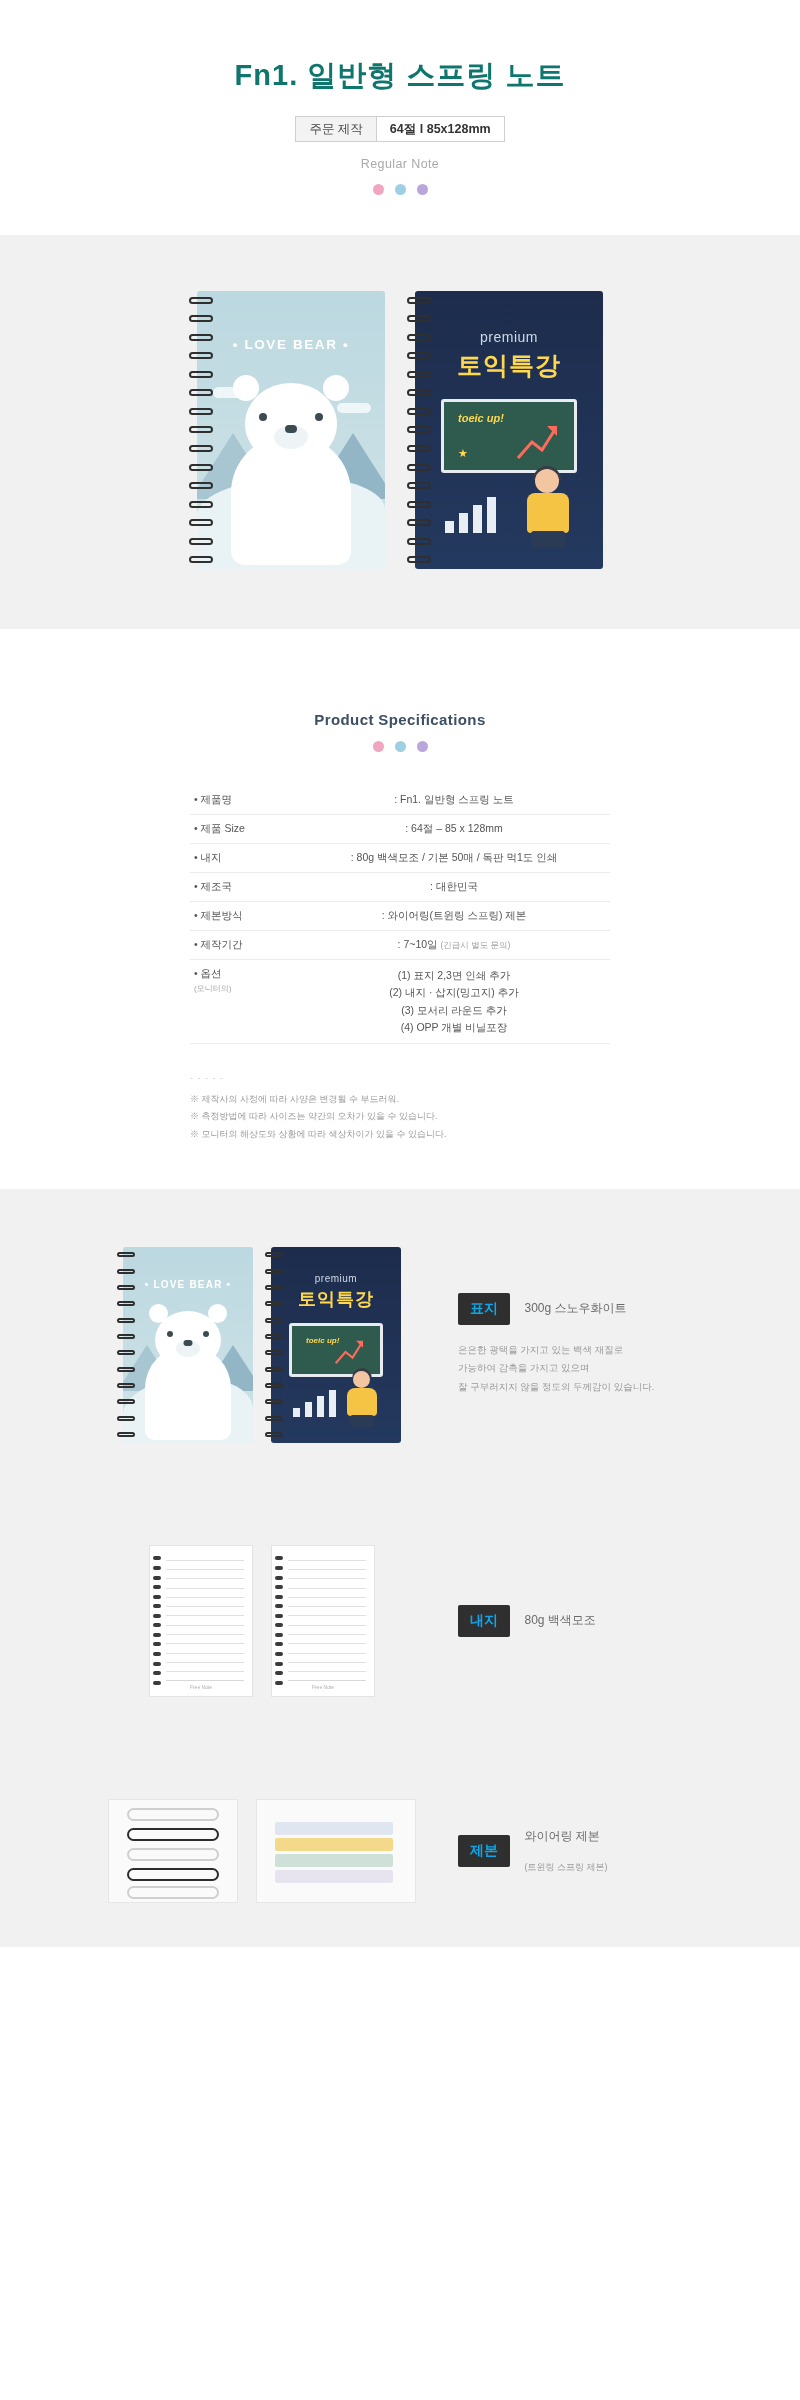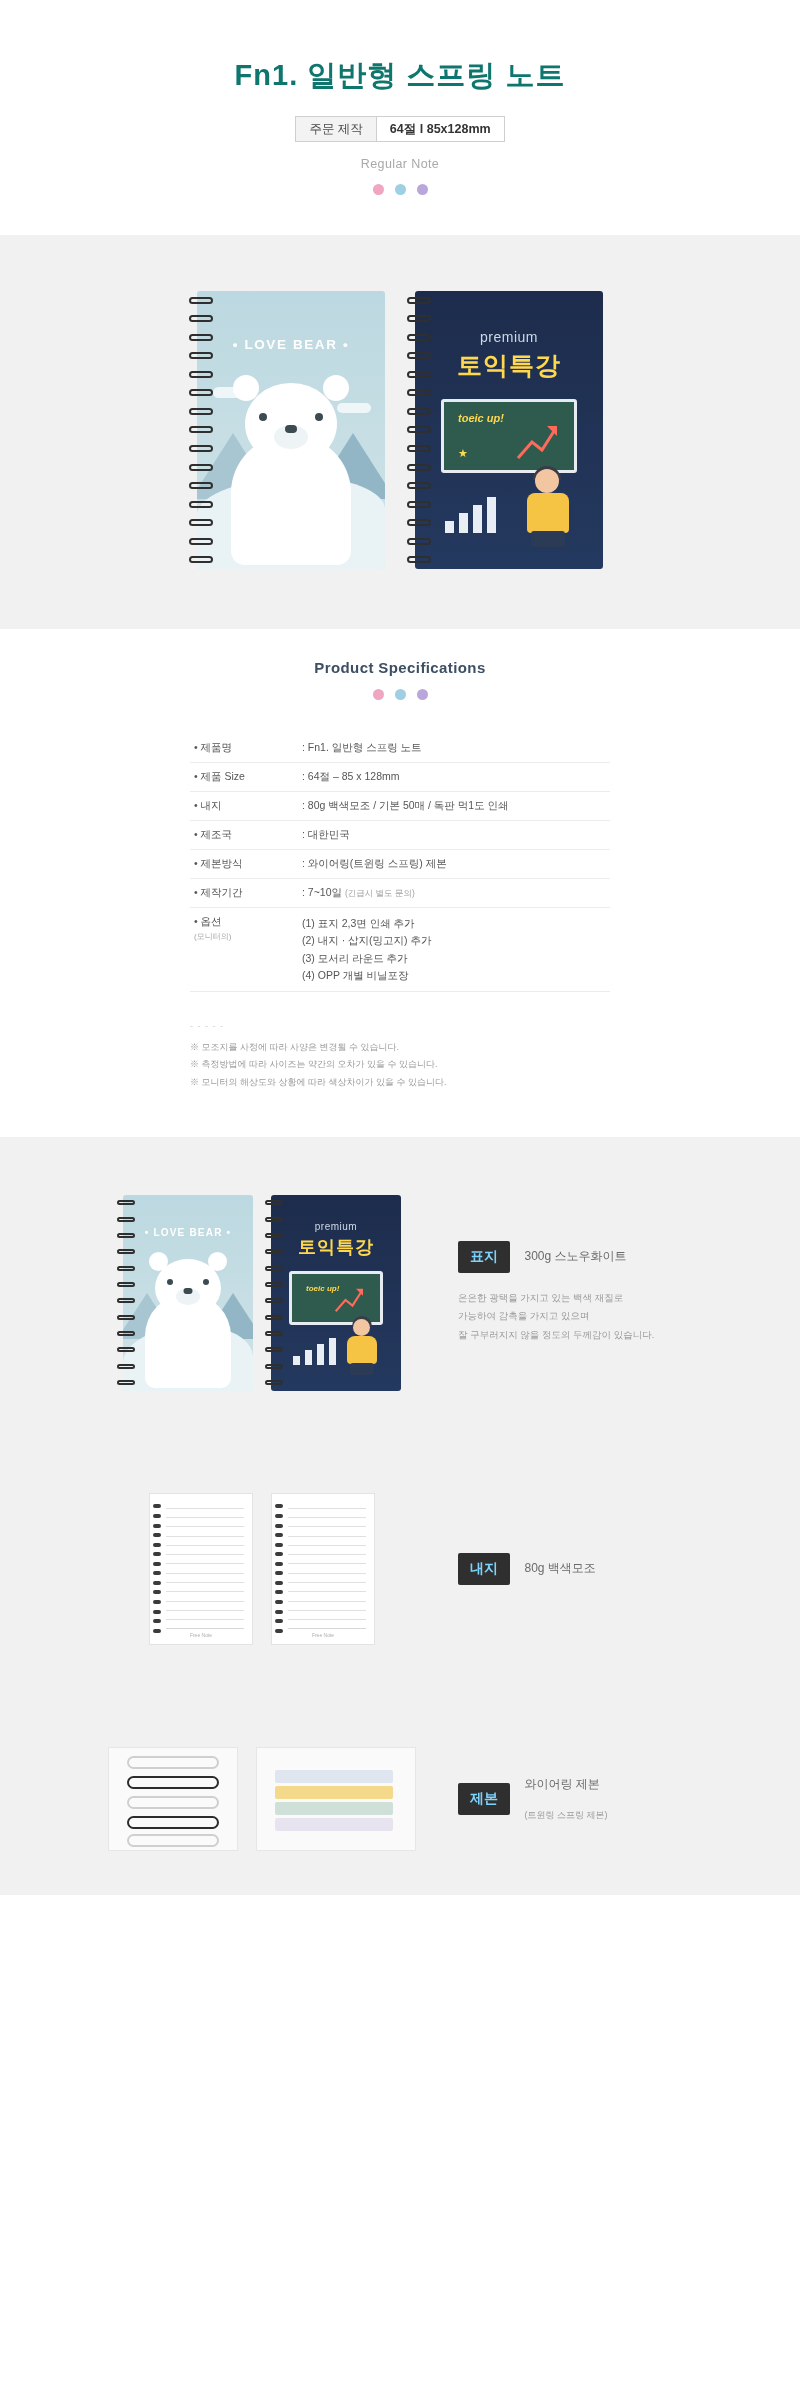--- a/index.html
+++ b/index.html
@@ -192,49 +192,49 @@
   .toeic .p-body {
     position: absolute; left: 6px; top: 24px; width: 42px; height: 40px;
     background: #f6c444; border-radius: 8px 8px 4px 4px;
   }
   .toeic .p-legs {
     position: absolute; left: 10px; top: 62px; width: 34px; height: 16px;
     background: #2b3a55; border-radius: 3px;
   }
 
   
-  .specs { padding: 30px 0 46px; text-align: center; background: #fff; }
+  .specs { padding: 82px 0 46px; text-align: center; background: #fff; }
   .specs h2 {
     font-size: 15px; color: #3d4f63; font-weight: bold; letter-spacing: .4px;
   }
   .spec-table {
     width: 420px; margin: 34px auto 0; text-align: left;
     border-collapse: collapse; font-size: 10.5px; color: #555;
   }
   .spec-table td { padding: 7px 4px; border-bottom: 1px solid #ececec; vertical-align: top; }
   .spec-table td.k { width: 108px; color: #555; white-space: nowrap; }
-  .spec-table td.v { color: #555; }
+  .spec-table td.v { color: #555; text-align: center; }
   .spec-table td.k .sub { display: block; font-size: 8px; color: #a5a5a5; margin-top: 2px; }
   .spec-table .small { font-size: 8.5px; color: #a0a0a0; }
   .opt-list { line-height: 1.65; }
   .notes {
     width: 420px; margin: 26px auto 0; text-align: left;
     font-size: 9px; color: #9a9a9a; line-height: 1.9;
   }
   .notes .rule { letter-spacing: 1px; color: #cfcfcf; margin-bottom: 4px; }
 
   
   .feature {
     display: flex; align-items: center; gap: 26px;
     padding: 44px 0; justify-content: center;
   }
   .feature .left { width: 340px; display: flex; justify-content: center; gap: 18px; }
   .feature .right { width: 250px; }
   .f-tag {
-    display: inline-block; background: #2f2f2f; color: #7dd3fc;
+    display: inline-block; background: #2f2f2f; color: #0ea5e9;
     font-size: 14px; font-weight: bold; padding: 7px 12px; border-radius: 2px;
     vertical-align: middle;
   }
   .f-title {
     display: inline-block; font-size: 12px; color: #6a6a6a;
     margin-left: 10px; vertical-align: middle;
   }
   .f-title .sm { display: block; font-size: 9px; color: #9a9a9a; margin-top: 16px; }
   .f-desc { margin-top: 16px; font-size: 9.5px; color: #9a9a9a; line-height: 1.95; }
 
@@ -456,21 +456,21 @@
           <div>(2) 내지 · 삽지(밍고지) 추가</div>
           <div>(3) 모서리 라운드 추가</div>
           <div>(4) OPP 개별 비닐포장</div>
         </td>
       </tr>
     </tbody>
       </table>
 
     <div class="notes">
       <div class="rule">- - - - -</div>
-      <div>※ 모조지를 사정에 따라 사양은 변경될 수 있습니다.</div>
+      <div>※ 제작사의 사정에 따라 사양은 변경될 수 부드러워.</div>
       <div>※ 측정방법에 따라 사이즈는 약간의 오차가 있을 수 있습니다.</div>
       <div>※ 모니터의 해상도와 상황에 따라 색상차이가 있을 수 있습니다.</div>
     </div>
   </section>
 
   <div class="divider-gray"></div>
 
   <section class="band-gray feature">
     <div class="left">
       <div class="nb">

